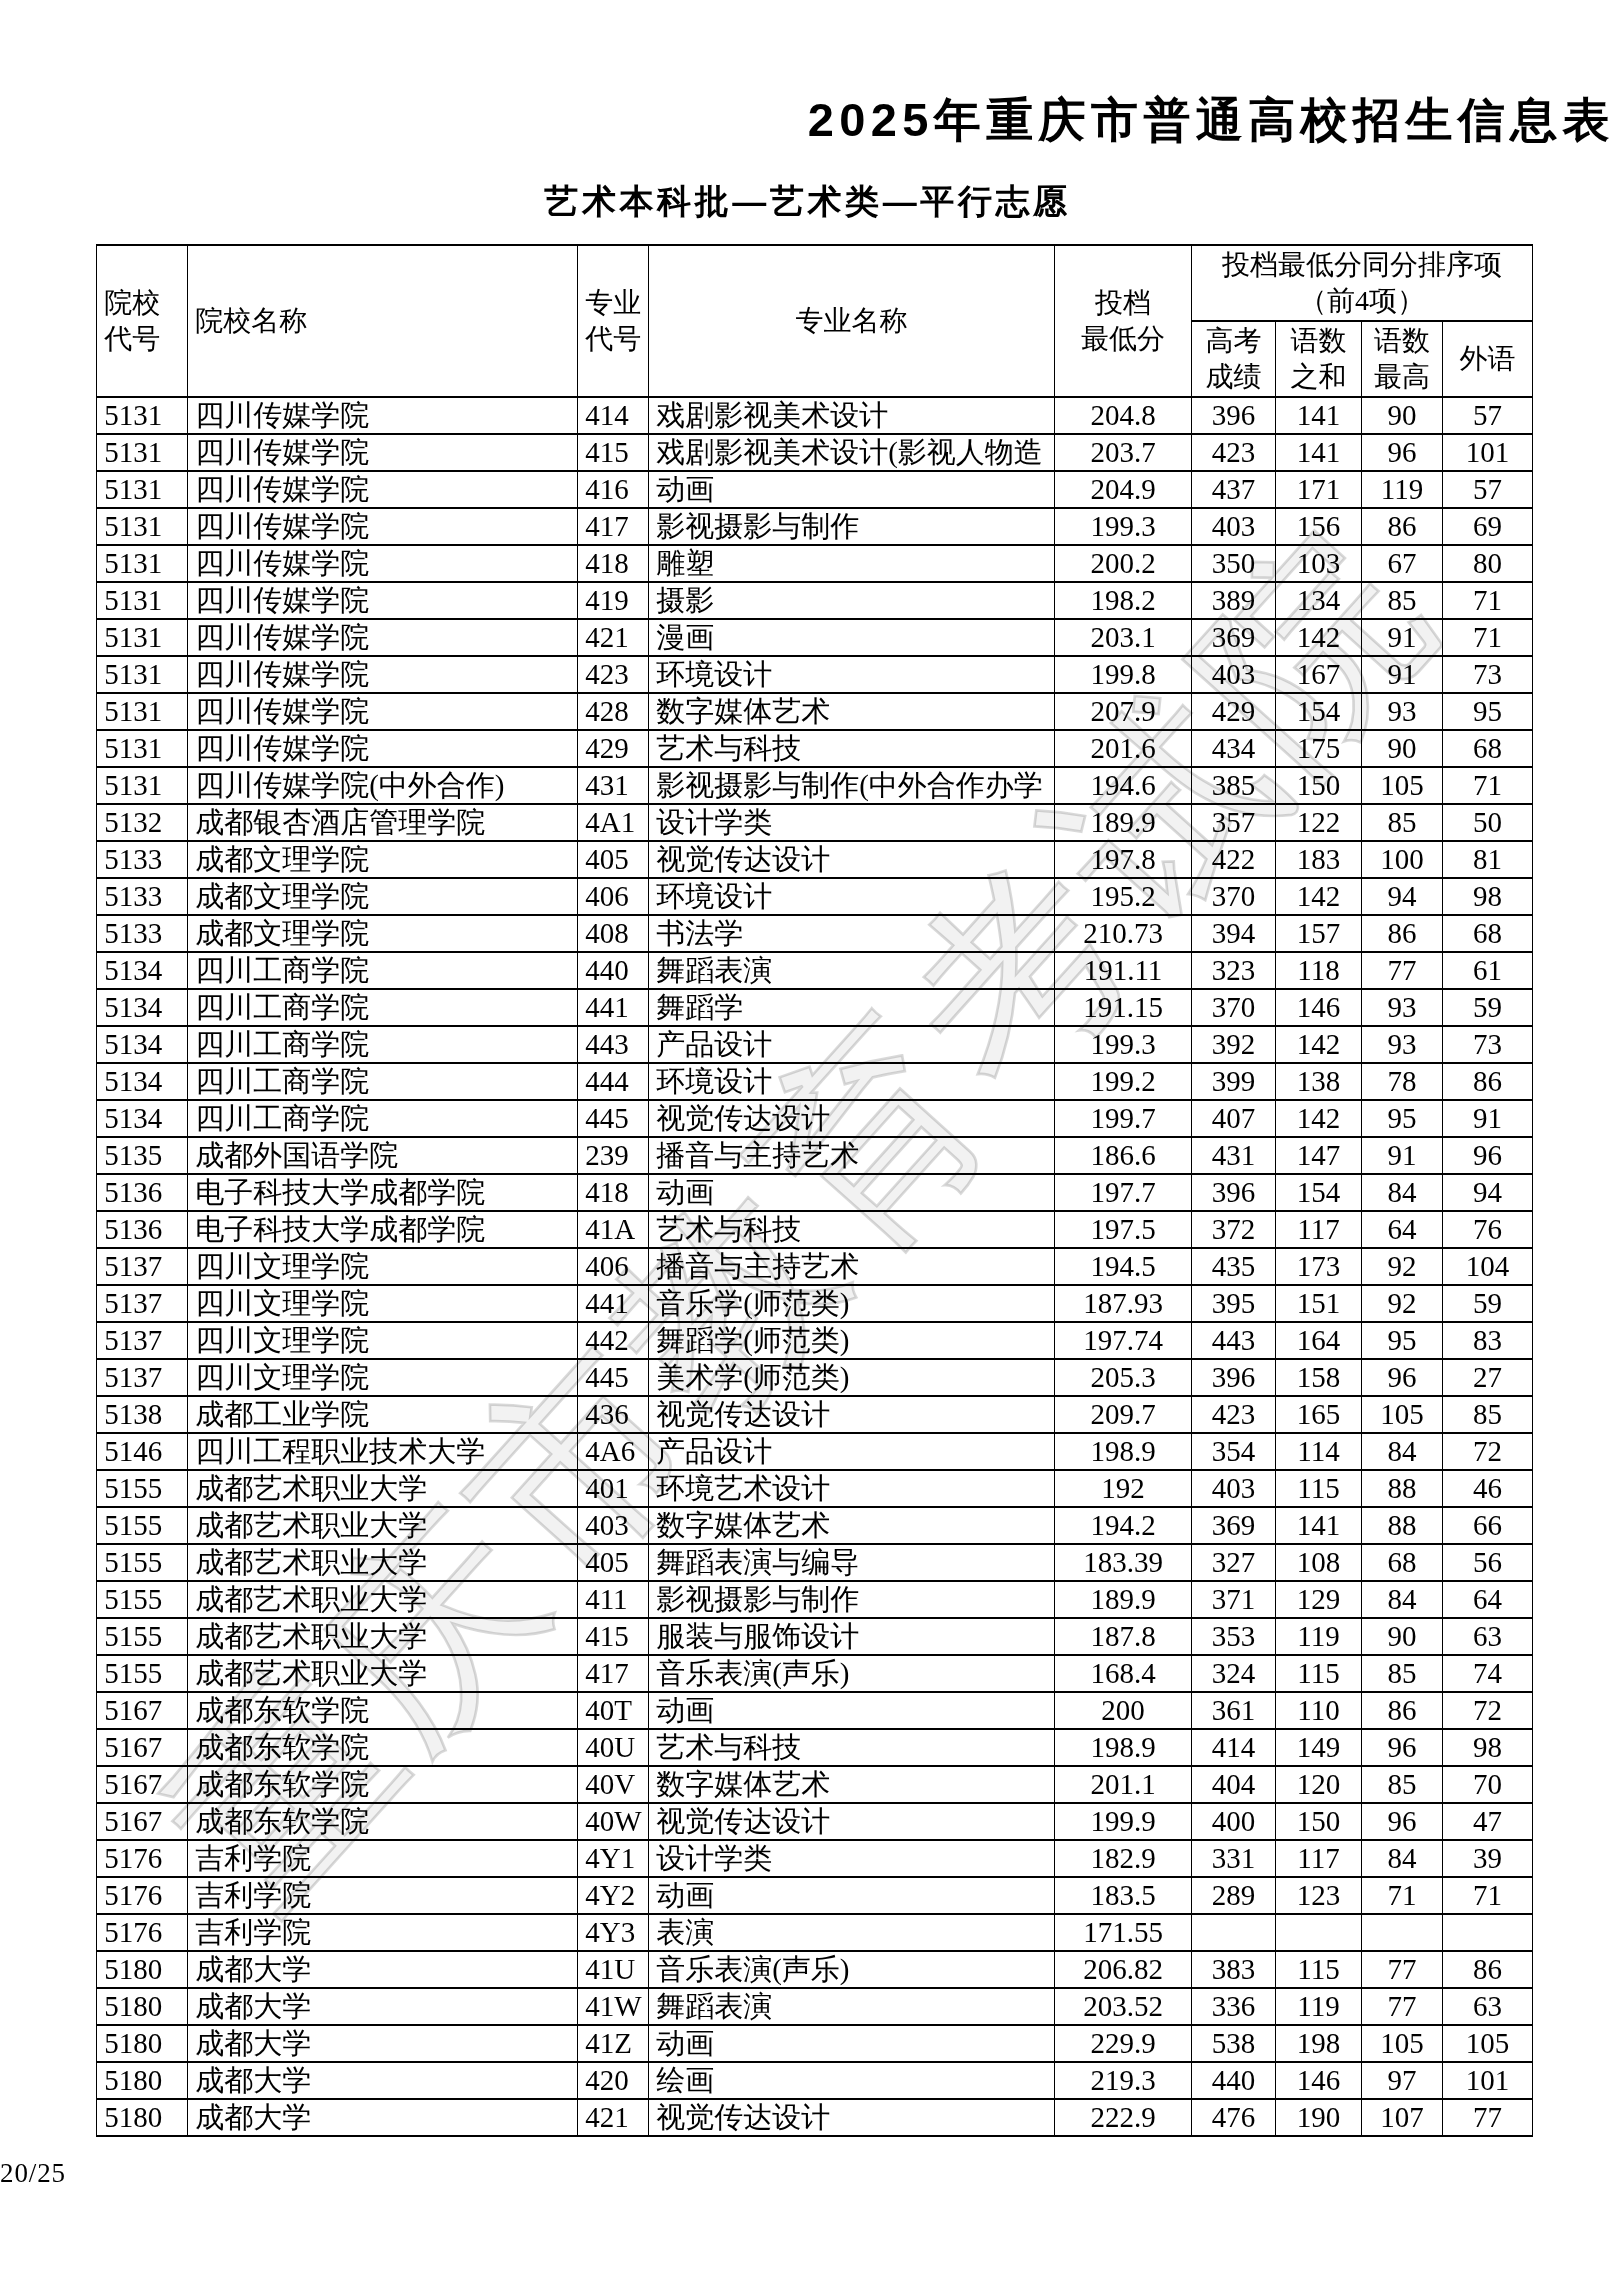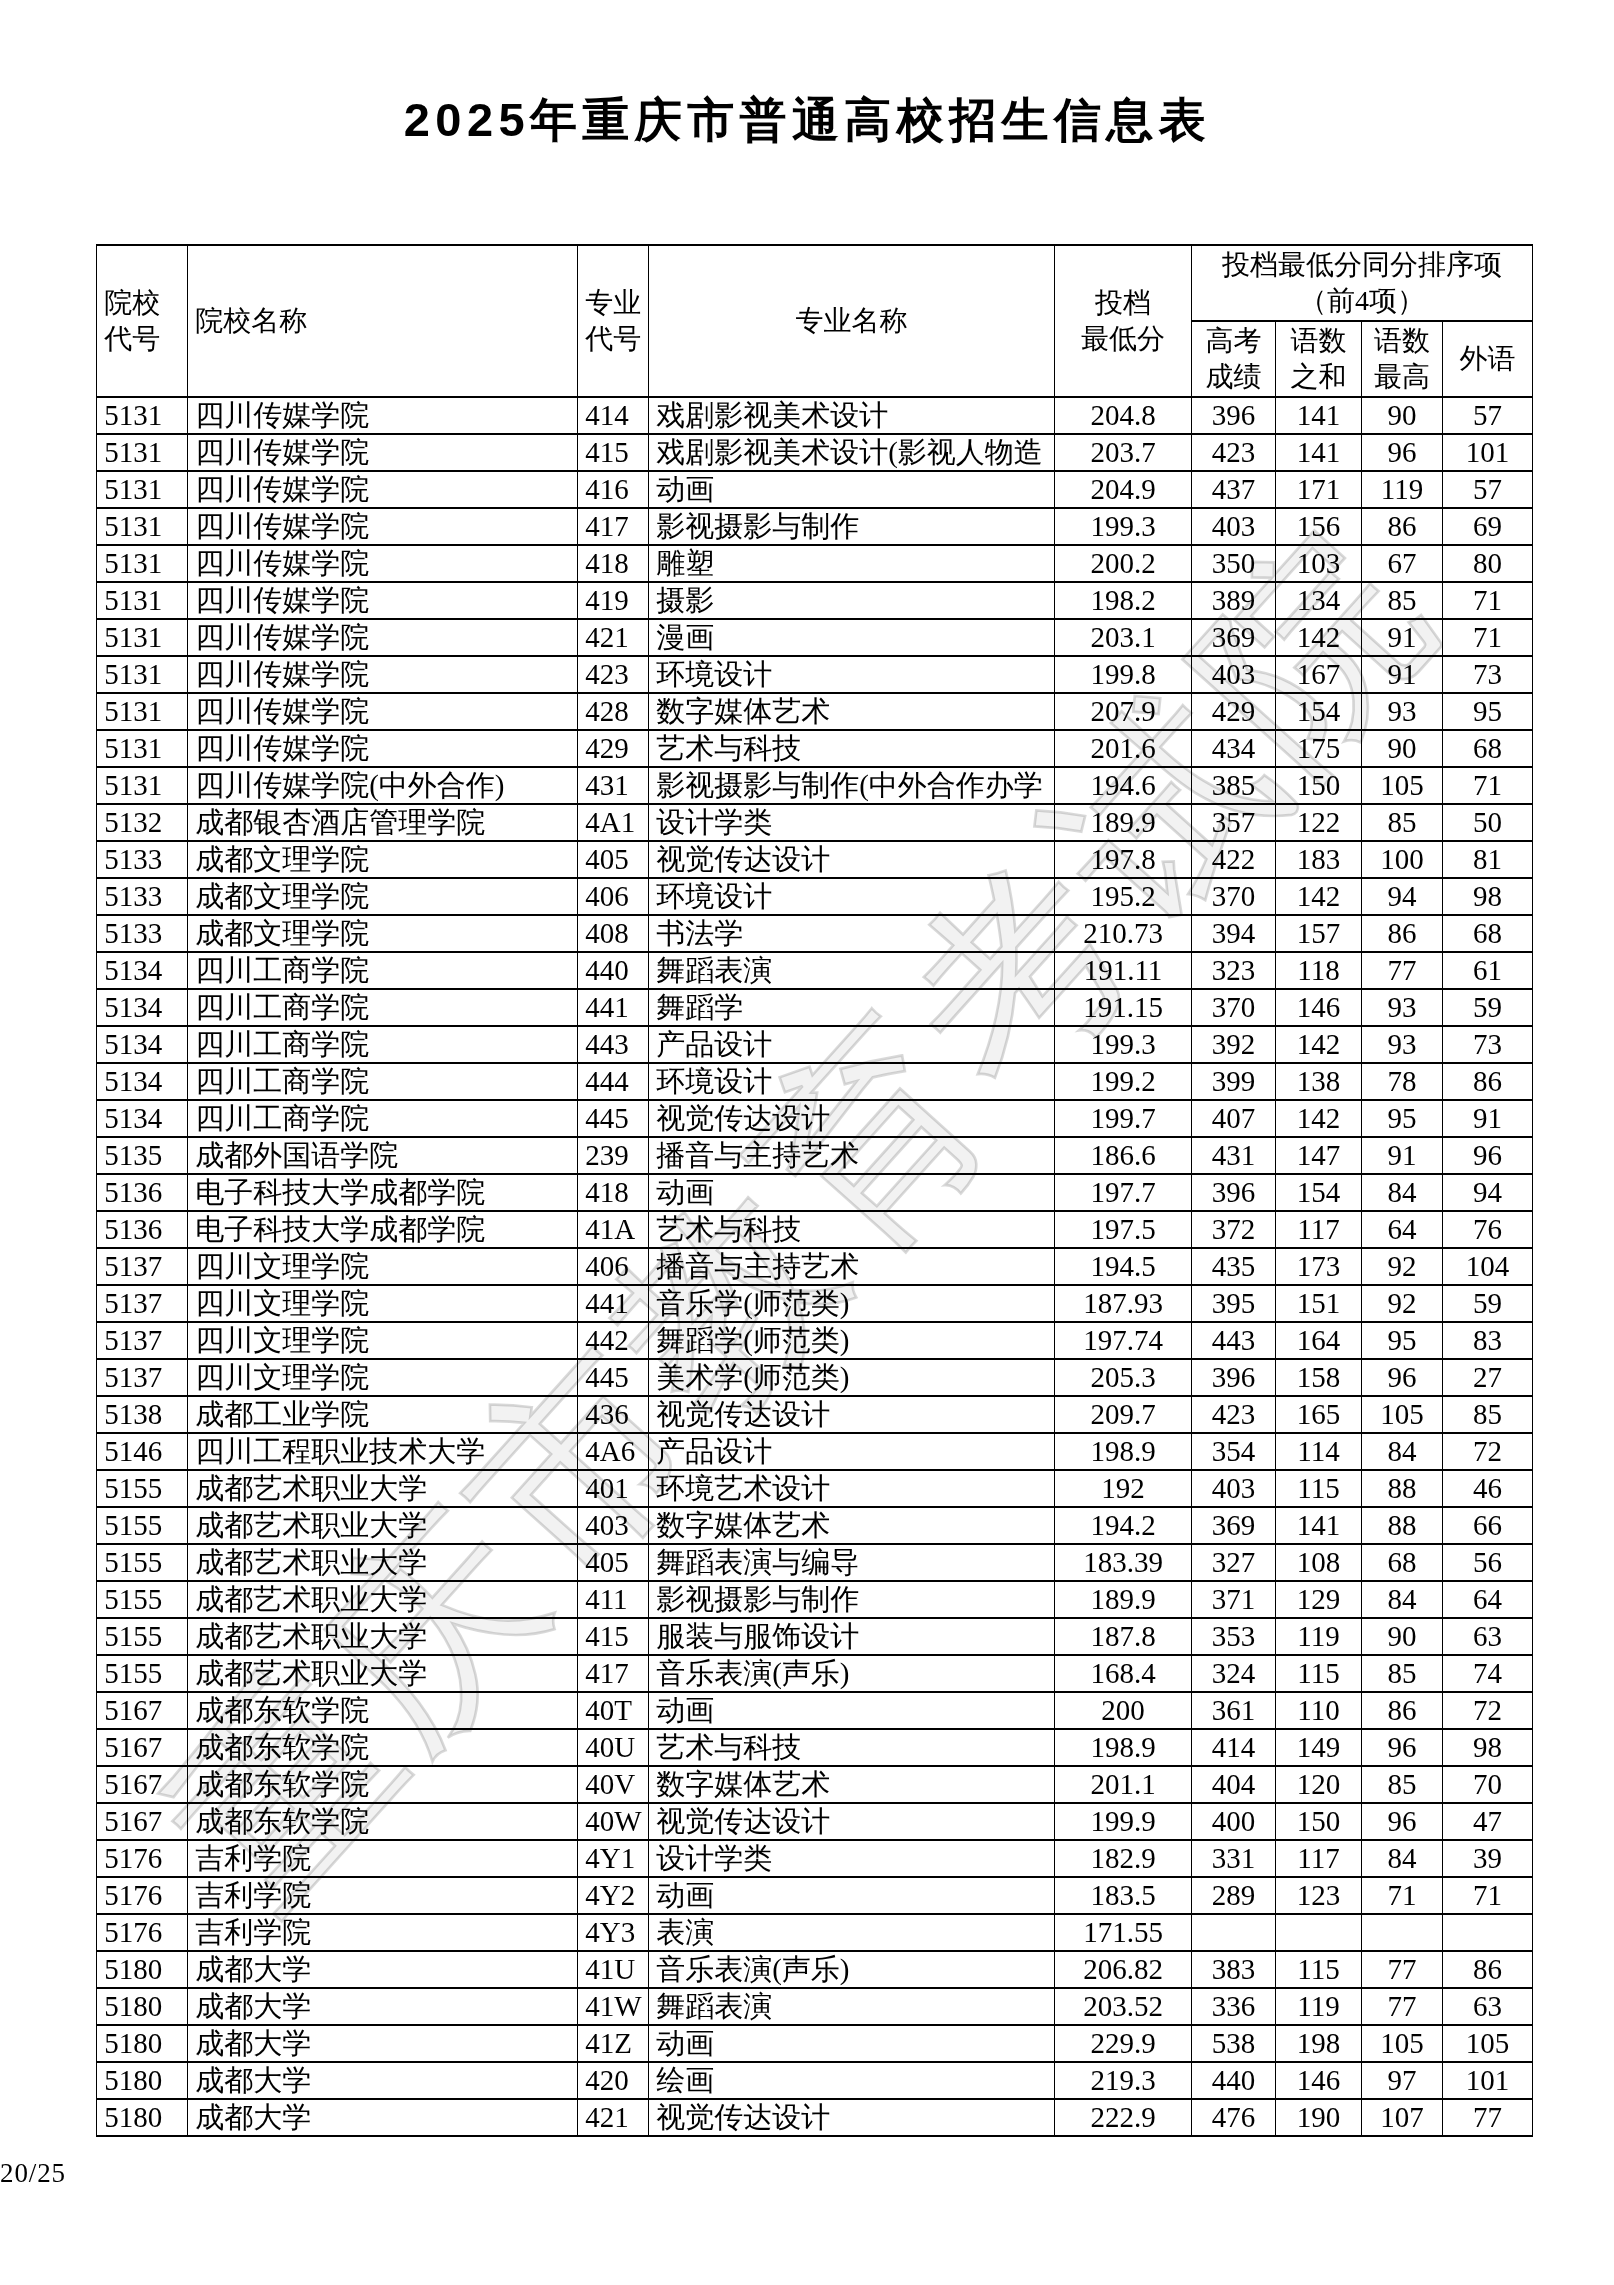--- a/index.html
+++ b/index.html
@@ -1,21 +1,21 @@
 <!DOCTYPE html>
 <html style="font-size:14.5px"><head>
 <meta charset="utf-8">
 <style>
   html,body{margin:0;padding:0;background:#ffffff;}
   .page{
     position:relative;width:1615px;height:2285px;background:#fff;overflow:hidden;
     font-family:"Liberation Serif","DejaVu Serif",serif;color:#000;
   }
   .doc-title{
-    position:absolute;top:89px;left:0;width:100%;margin:0;text-align:center;
+    position:absolute;top:89px;left:0;width:100%;margin:0;text-align:right;
     font-family:"Liberation Sans","DejaVu Sans",sans-serif;
     font-weight:bold;font-size:47px;letter-spacing:5.4px;
   }
   .doc-subtitle{
     position:absolute;top:179px;left:0;width:100%;margin:0;text-align:center;
     font-family:"Liberation Sans","DejaVu Sans",sans-serif;
     font-weight:bold;font-size:34px;letter-spacing:3.6px;
   }
   table.admissions{
     position:absolute;top:244px;left:96px;width:1437px;
@@ -51,20 +51,21 @@
   }
 </style>
 </head>
 <body>
 
 <div class="page">
 
   <div class="watermark">重庆市教育考试院</div>
 
   <h1 class="doc-title">2025年重庆市普通高校招生信息表</h1>
+  <h2 class="doc-subtitle">艺术本科批—艺术类—平行志愿</h2>
 
   <table class="admissions">
     <colgroup>
       <col style="width:91px">
       <col style="width:390px">
       <col style="width:71px">
       <col style="width:406px">
       <col style="width:137px">
       <col style="width:84px">
       <col style="width:86px">

